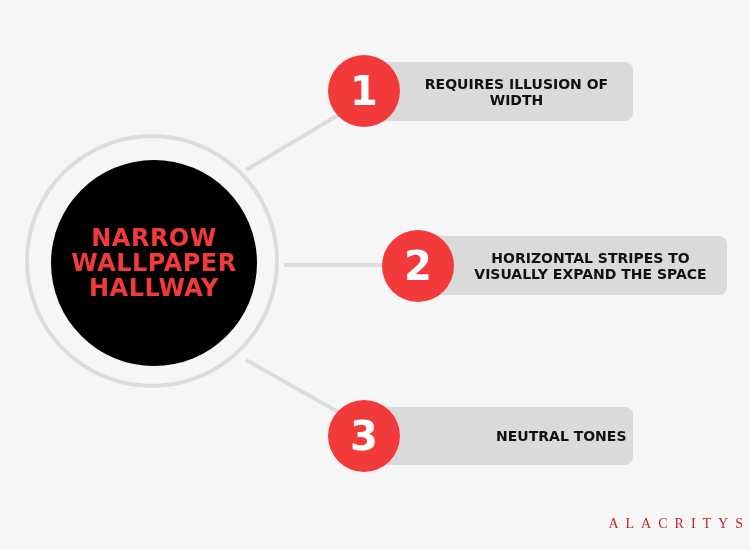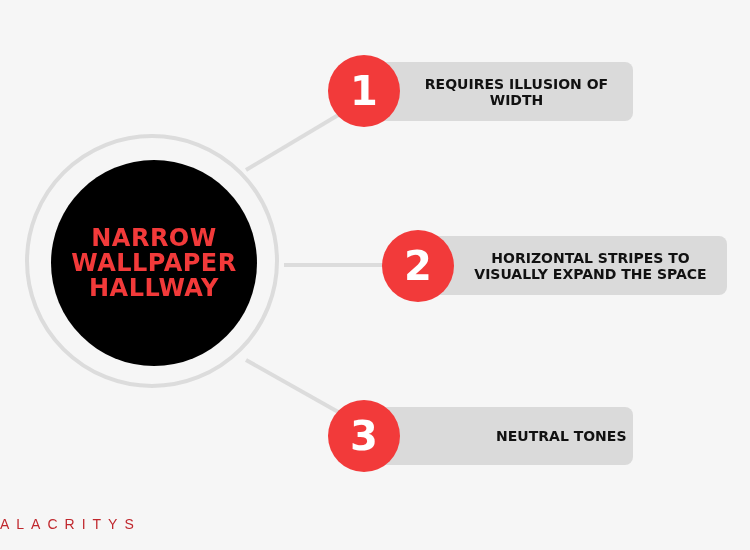--- a/index.html
+++ b/index.html
@@ -6,21 +6,21 @@
   body { width: 750px; height: 550px; background: #f6f6f6; position: relative; overflow: hidden; font-family: "Liberation Sans", "DejaVu Sans", sans-serif; }
   .canvas { position: absolute; left: 0; top: 0; width: 750px; height: 550px; }
   svg.lines { position: absolute; left: 0; top: 0; }
   .outer-ring { position: absolute; left: 25px; top: 134px; width: 254px; height: 254px; border: 4px solid #dcdcdc; border-radius: 50%; box-sizing: border-box; }
   .inner-circle { position: absolute; left: 51px; top: 160px; width: 206px; height: 206px; border-radius: 50%; background: #000000; display: flex; align-items: center; justify-content: center; text-align: center; }
   .center-title { color: #f23a3a; font-weight: 900; font-size: 24px; line-height: 25px; letter-spacing: 0.5px; font-family: "DejaVu Sans", sans-serif; }
   .center-title span { display: block; }
   .box { position: absolute; background: #dadada; border-radius: 8px; display: flex; align-items: center; justify-content: center; text-align: center; box-sizing: border-box; }
   .box-text { color: #111; font-weight: 700; font-size: 14px; line-height: 16px; font-family: "DejaVu Sans", sans-serif; }
   .num { position: absolute; width: 72px; height: 72px; border-radius: 50%; background: #f23a3a; color: #fff; display: flex; align-items: center; justify-content: center; font-weight: 700; font-size: 40px; font-family: "DejaVu Sans", sans-serif; }
-  .brand { position: absolute; left: 0; width: 750px; top: 516px; text-align: left; color: #c0272d; font-size: 14px; letter-spacing: 7px; font-family: Liberation Sans, sans-serif; }
+  .brand { position: absolute; left: 0; width: 750px; top: 516px; text-align: right; color: #c0272d; font-size: 14px; letter-spacing: 7px; font-family: Liberation Serif, serif; }
 </style>
 </head>
 <body>
 
 <div class="canvas">
 
   <svg class="lines" width="750" height="550">
     <line x1="246" y1="170" x2="340" y2="114" stroke="#dcdcdc" stroke-width="4"></line>
     <line x1="284" y1="265" x2="385" y2="265" stroke="#dcdcdc" stroke-width="4"></line>
     <line x1="246" y1="360" x2="340" y2="413" stroke="#dcdcdc" stroke-width="4"></line>

